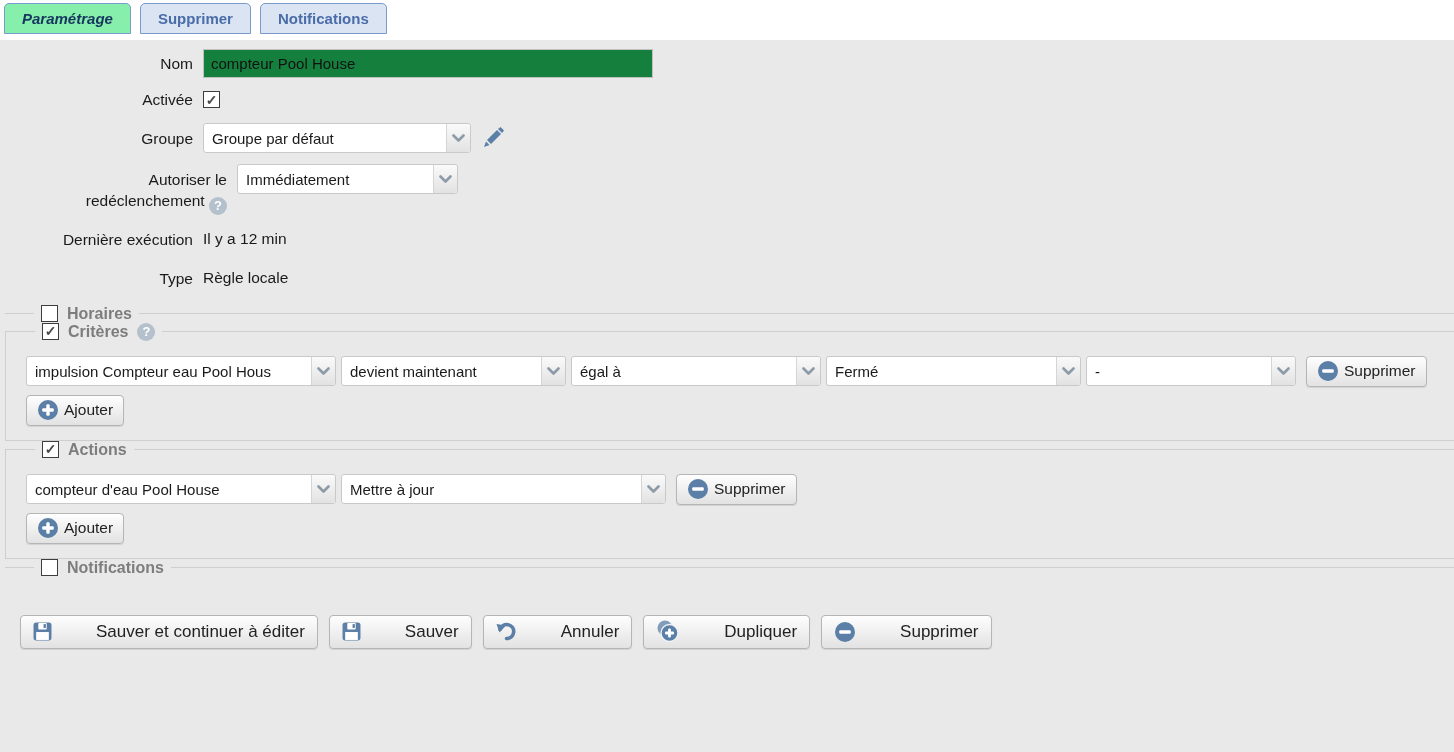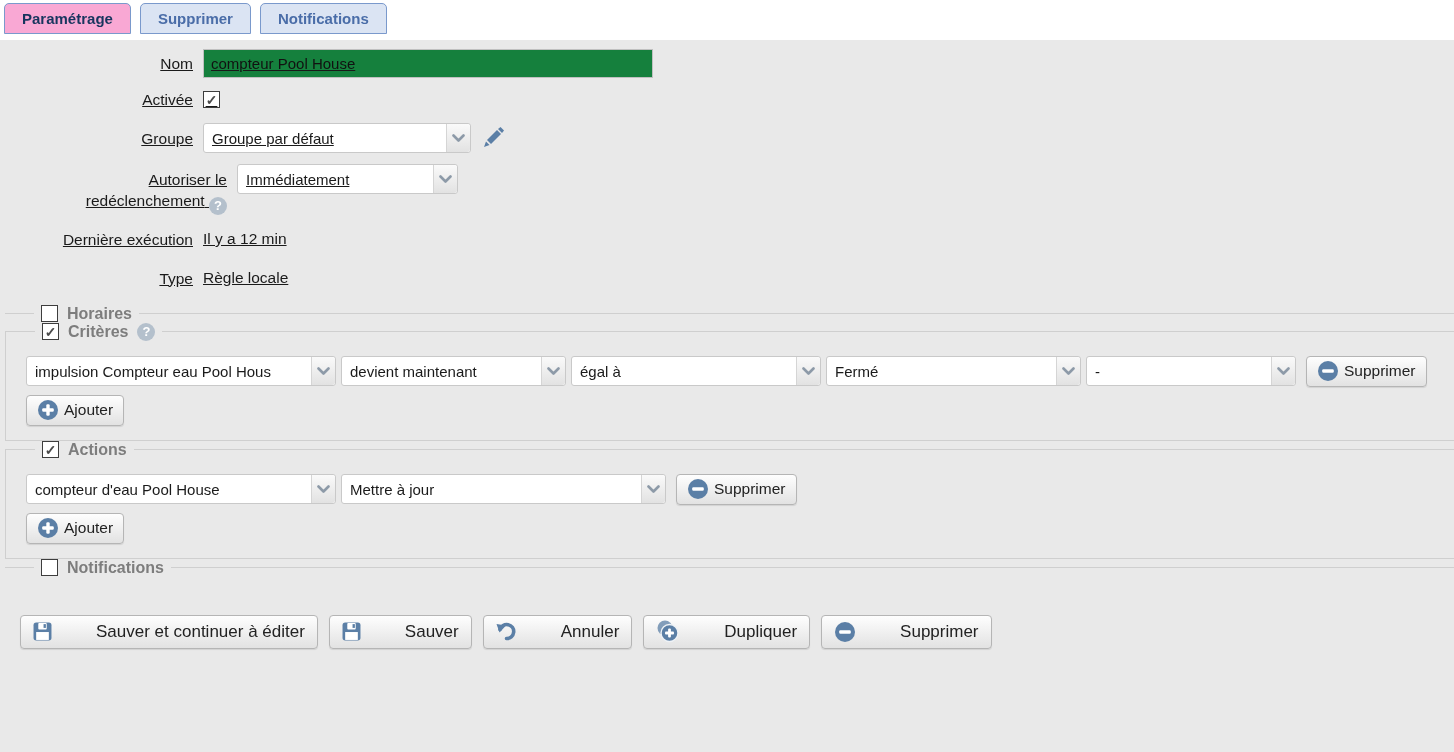--- a/index.html
+++ b/index.html
@@ -11,26 +11,26 @@
     font-size:15px; color:#1a1a1a;
   }
 
   
   .tabbar { display:flex; gap:9px; padding:3px 0 0 4px; background:#ffffff; height:34px; }
   .tab {
     padding:6px 17px 7px; border:1px solid #7a99cc; border-radius:5px 5px 0 0;
     background:#dbe4f3; color:#4a6da8; font-weight:bold; font-size:15px; cursor:pointer;
     white-space:nowrap;
   }
-  .tab.active { background:#f9a8d4; color:#17355e; }
+  .tab.active { background:#86efac; color:#17355e;font-style:italic; }
 
   
   .content { background:#e9e9e9; margin-top:6px; height:712px; padding-top:9px; }
 
-  .frow { display:flex; align-items:center; margin:0 0 11px 0;text-decoration:underline; }
+  .frow { display:flex; align-items:center; margin:0 0 11px 0; }
   .frow.top { align-items:flex-start; }
   .flabel { width:203px; flex:none; text-align:right; padding-right:10px; font-size:15.5px; line-height:21px; }
   .fvalue { font-size:15.5px; }
 
   .text-input {
     width:450px; height:29px; border:1px solid #c0c0c0; padding:0 7px;
     font-family:inherit; font-size:15px; color:#111; background:#15803d; outline:none;
   }
 
   
@@ -51,21 +51,21 @@
     display:inline-flex; align-items:center; justify-content:center;
     font-size:14px; line-height:1; color:#4a4a4a; font-weight:bold; cursor:pointer; flex:none;
   }
 
   
   fieldset.sect {
     margin:0 -5px 0 5px; border:1px solid #cfcfcf; border-right:none;
     padding:10px 0 14px 20px;
   }
   fieldset.sect legend {
-    display:flex; align-items:center; gap:9px; padding:0 7px; margin-left:9px;
+    display:flex; align-items:flex-start; gap:9px; padding:0 7px; margin-left:9px;
     font-weight:bold; color:#7d7d7d; font-size:16px;
   }
   fieldset.collapsed { border-left:none; border-bottom:none; padding-top:0; padding-bottom:0; }
   .mt-horaires { margin-top:8px; }
   .mt-criteres { margin-top:31px; }
   .mt-actions  { margin-top:30px; }
   .mt-notifs   { margin-top:25px; }
 
   .crit-row { display:flex; gap:5px; align-items:center; margin:5px 0 8px 0; }
 

